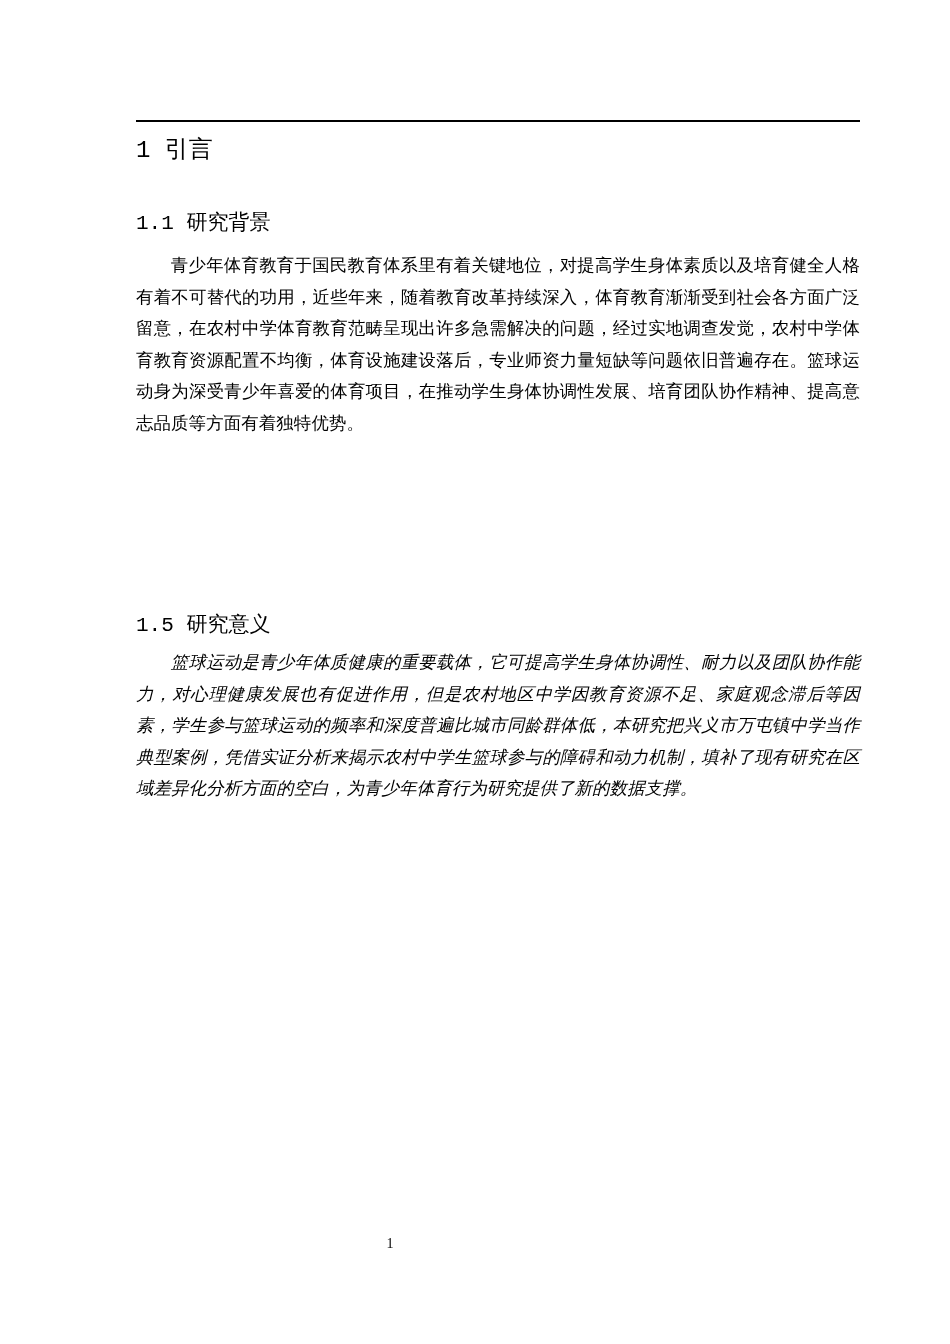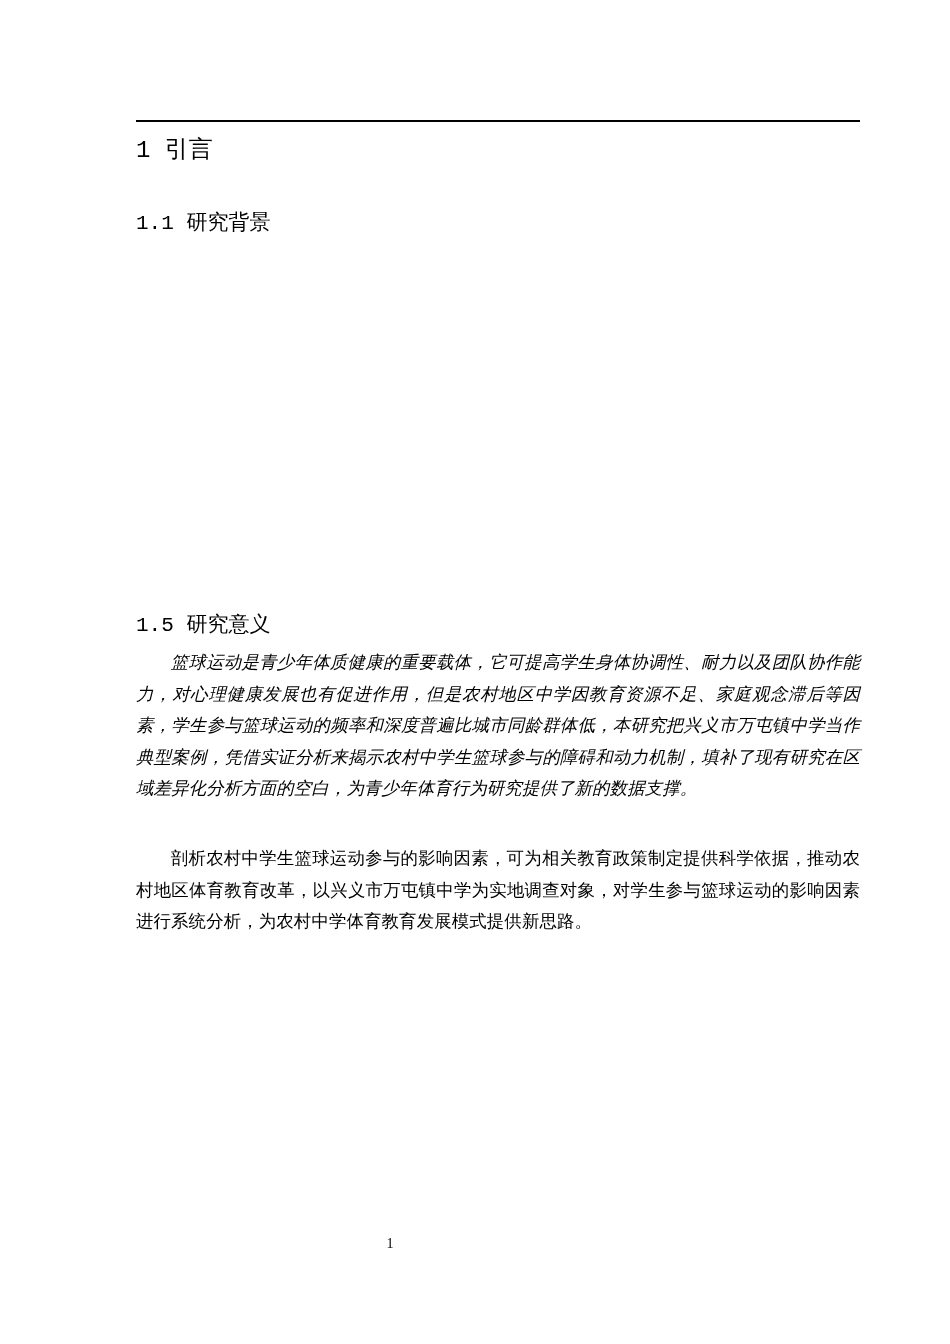--- a/index.html
+++ b/index.html
@@ -30,19 +30,19 @@
 </head>
 <body>
 
 <div class="page">
 
   <div class="header-rule"></div>
 
   <div class="h1">1  引言</div>
 
   <div class="h2 s1">1.1  研究背景</div>
+  <div class="para p1">青少年体育教育于国民教育体系里有着关键地位，对提高学生身体素质以及培育健全人格有着不可替代的功用，近些年来，随着教育改革持续深入，体育教育渐渐受到社会各方面广泛留意，在农村中学体育教育范畴呈现出许多急需解决的问题，经过实地调查发觉，农村中学体育教育资源配置不均衡，体育设施建设落后，专业师资力量短缺等问题依旧普遍存在。篮球运动身为深受青少年喜爱的体育项目，在推动学生身体协调性发展、培育团队协作精神、提高意志品质等方面有着独特优势。</div>
 
   <div class="h2 s2">1.5  研究意义</div>
   <div class="para p3">篮球运动是青少年体质健康的重要载体，它可提高学生身体协调性、耐力以及团队协作能力，对心理健康发展也有促进作用，但是农村地区中学因教育资源不足、家庭观念滞后等因素，学生参与篮球运动的频率和深度普遍比城市同龄群体低，本研究把兴义市万屯镇中学当作典型案例，凭借实证分析来揭示农村中学生篮球参与的障碍和动力机制，填补了现有研究在区域差异化分析方面的空白，为青少年体育行为研究提供了新的数据支撑。</div>
-  <div class="para p4">剖析农村中学生篮球运动参与的影响因素，可为相关教育政策制定提供科学依据，推动农村地区体育教育改革，以兴义市万屯镇中学为实地调查对象，对学生参与篮球运动的影响因素进行系统分析，为农村中学体育教育发展模式提供新思路。</div>
 
   <div class="page-number">1</div>
 </div>
 
 </body></html>

